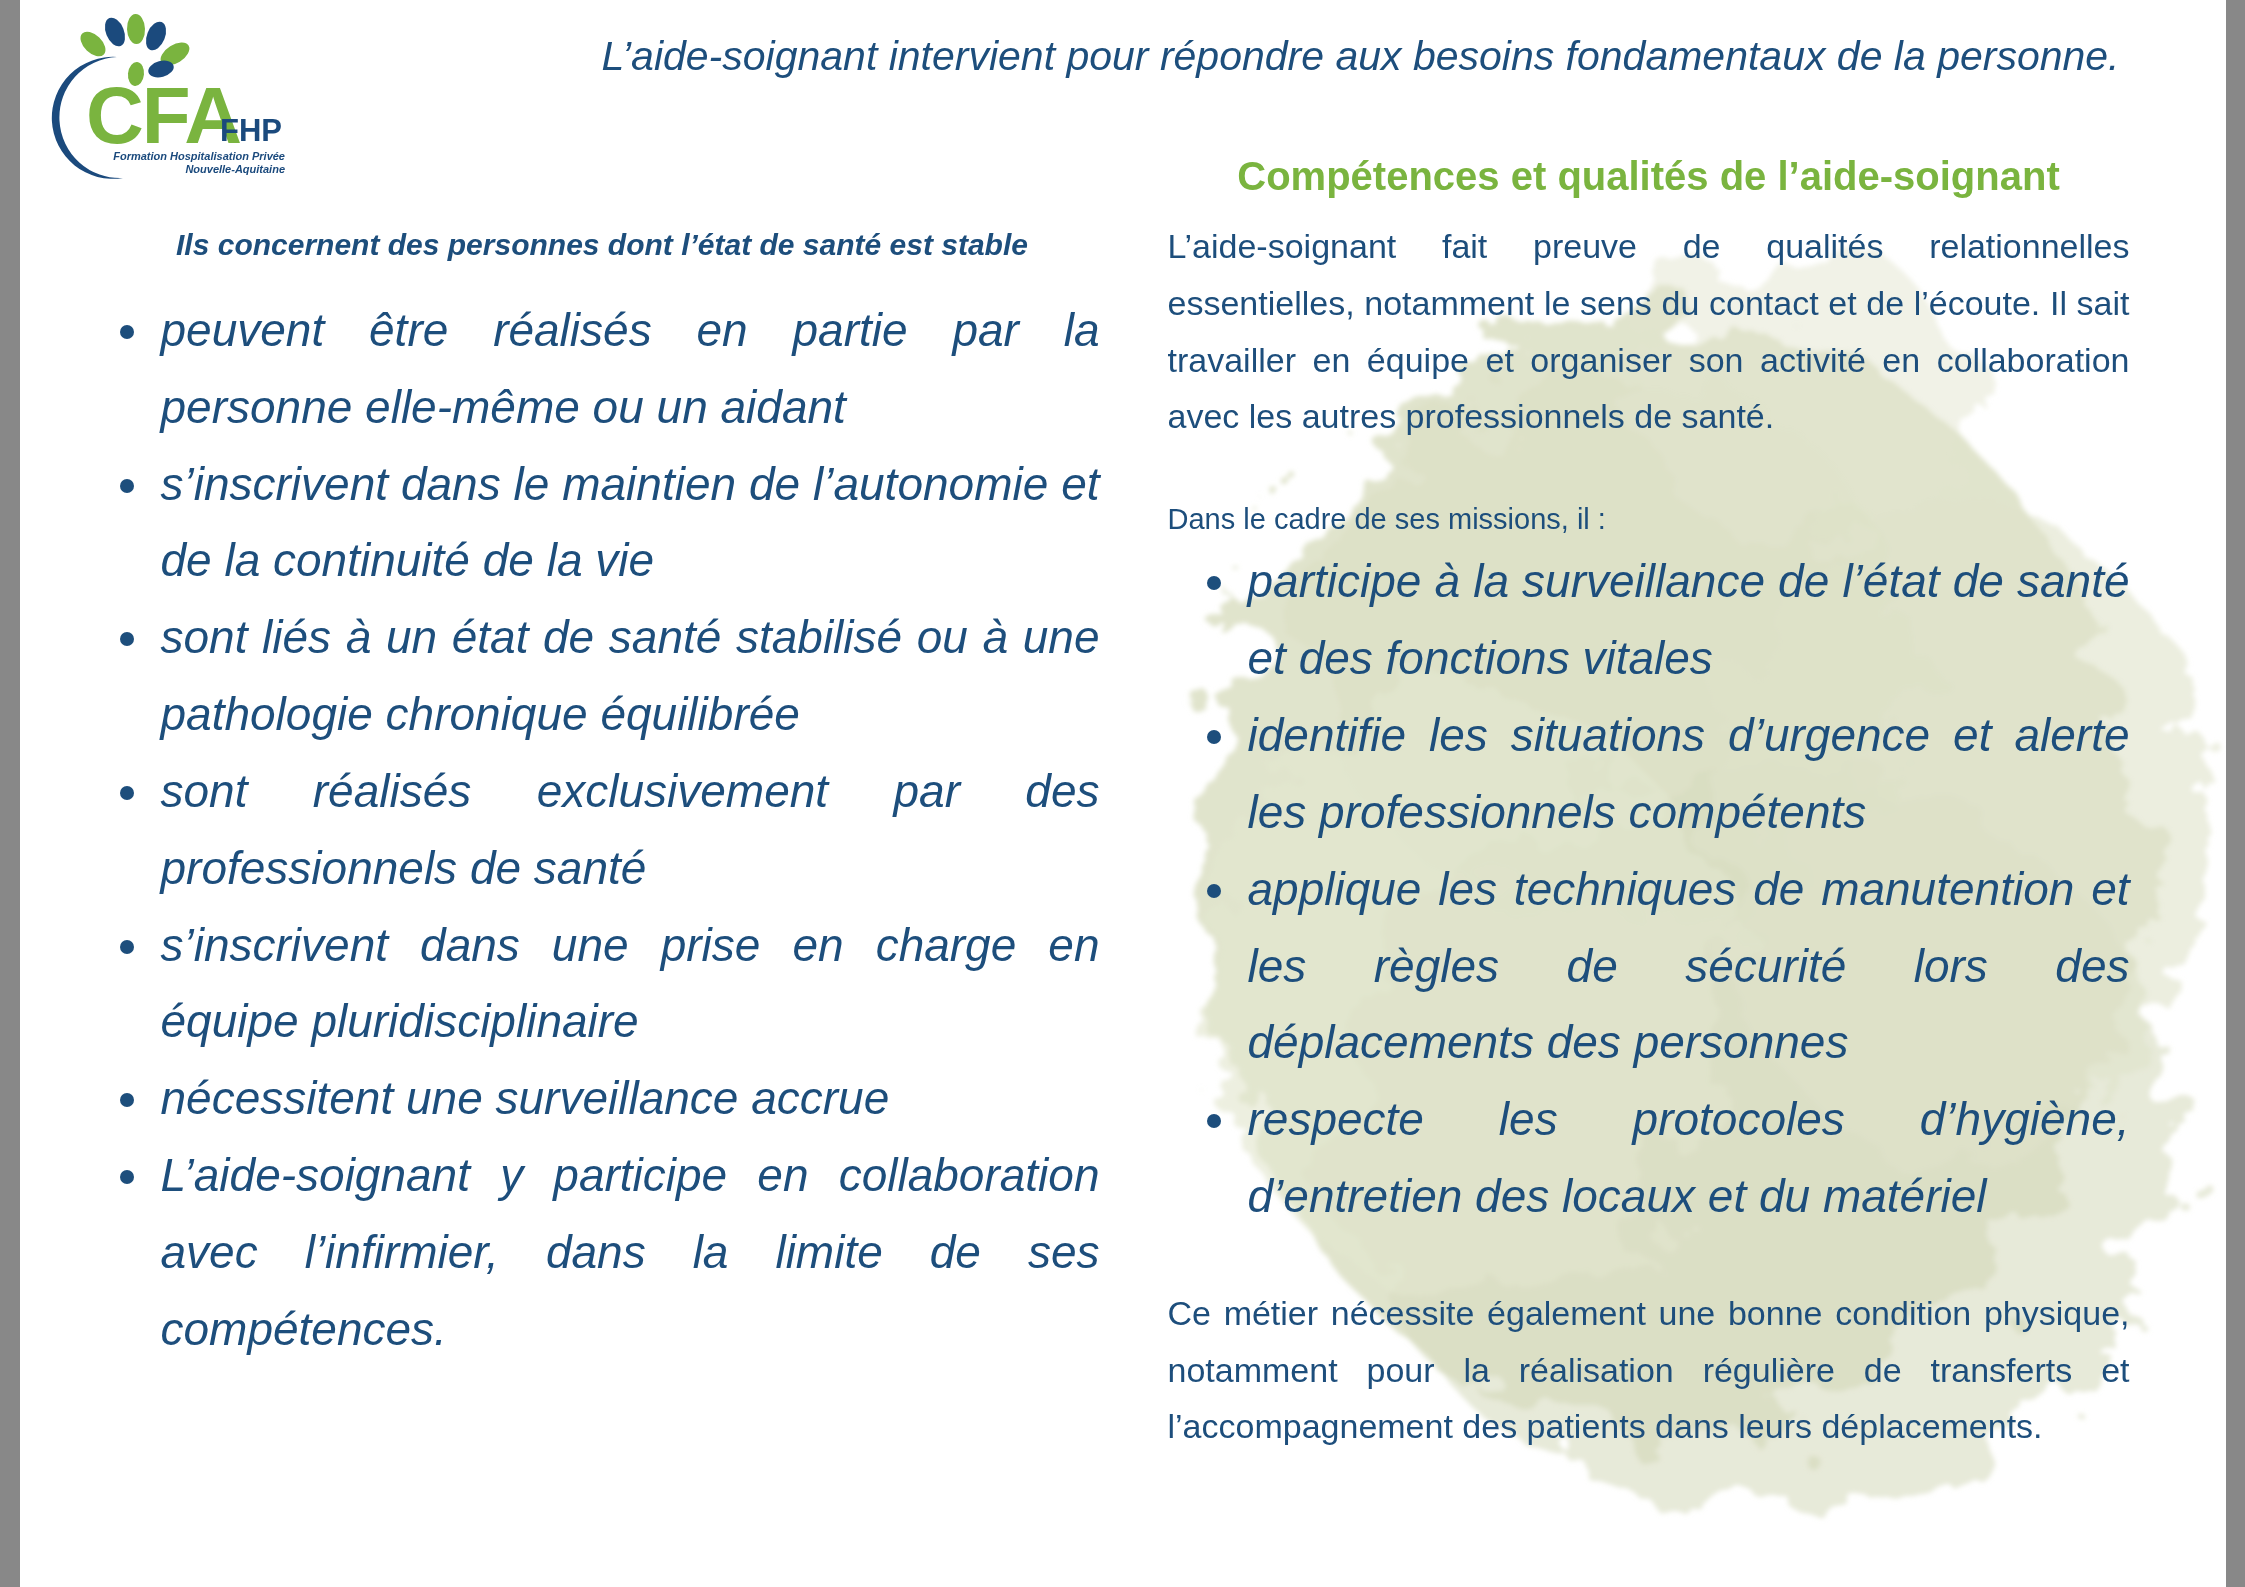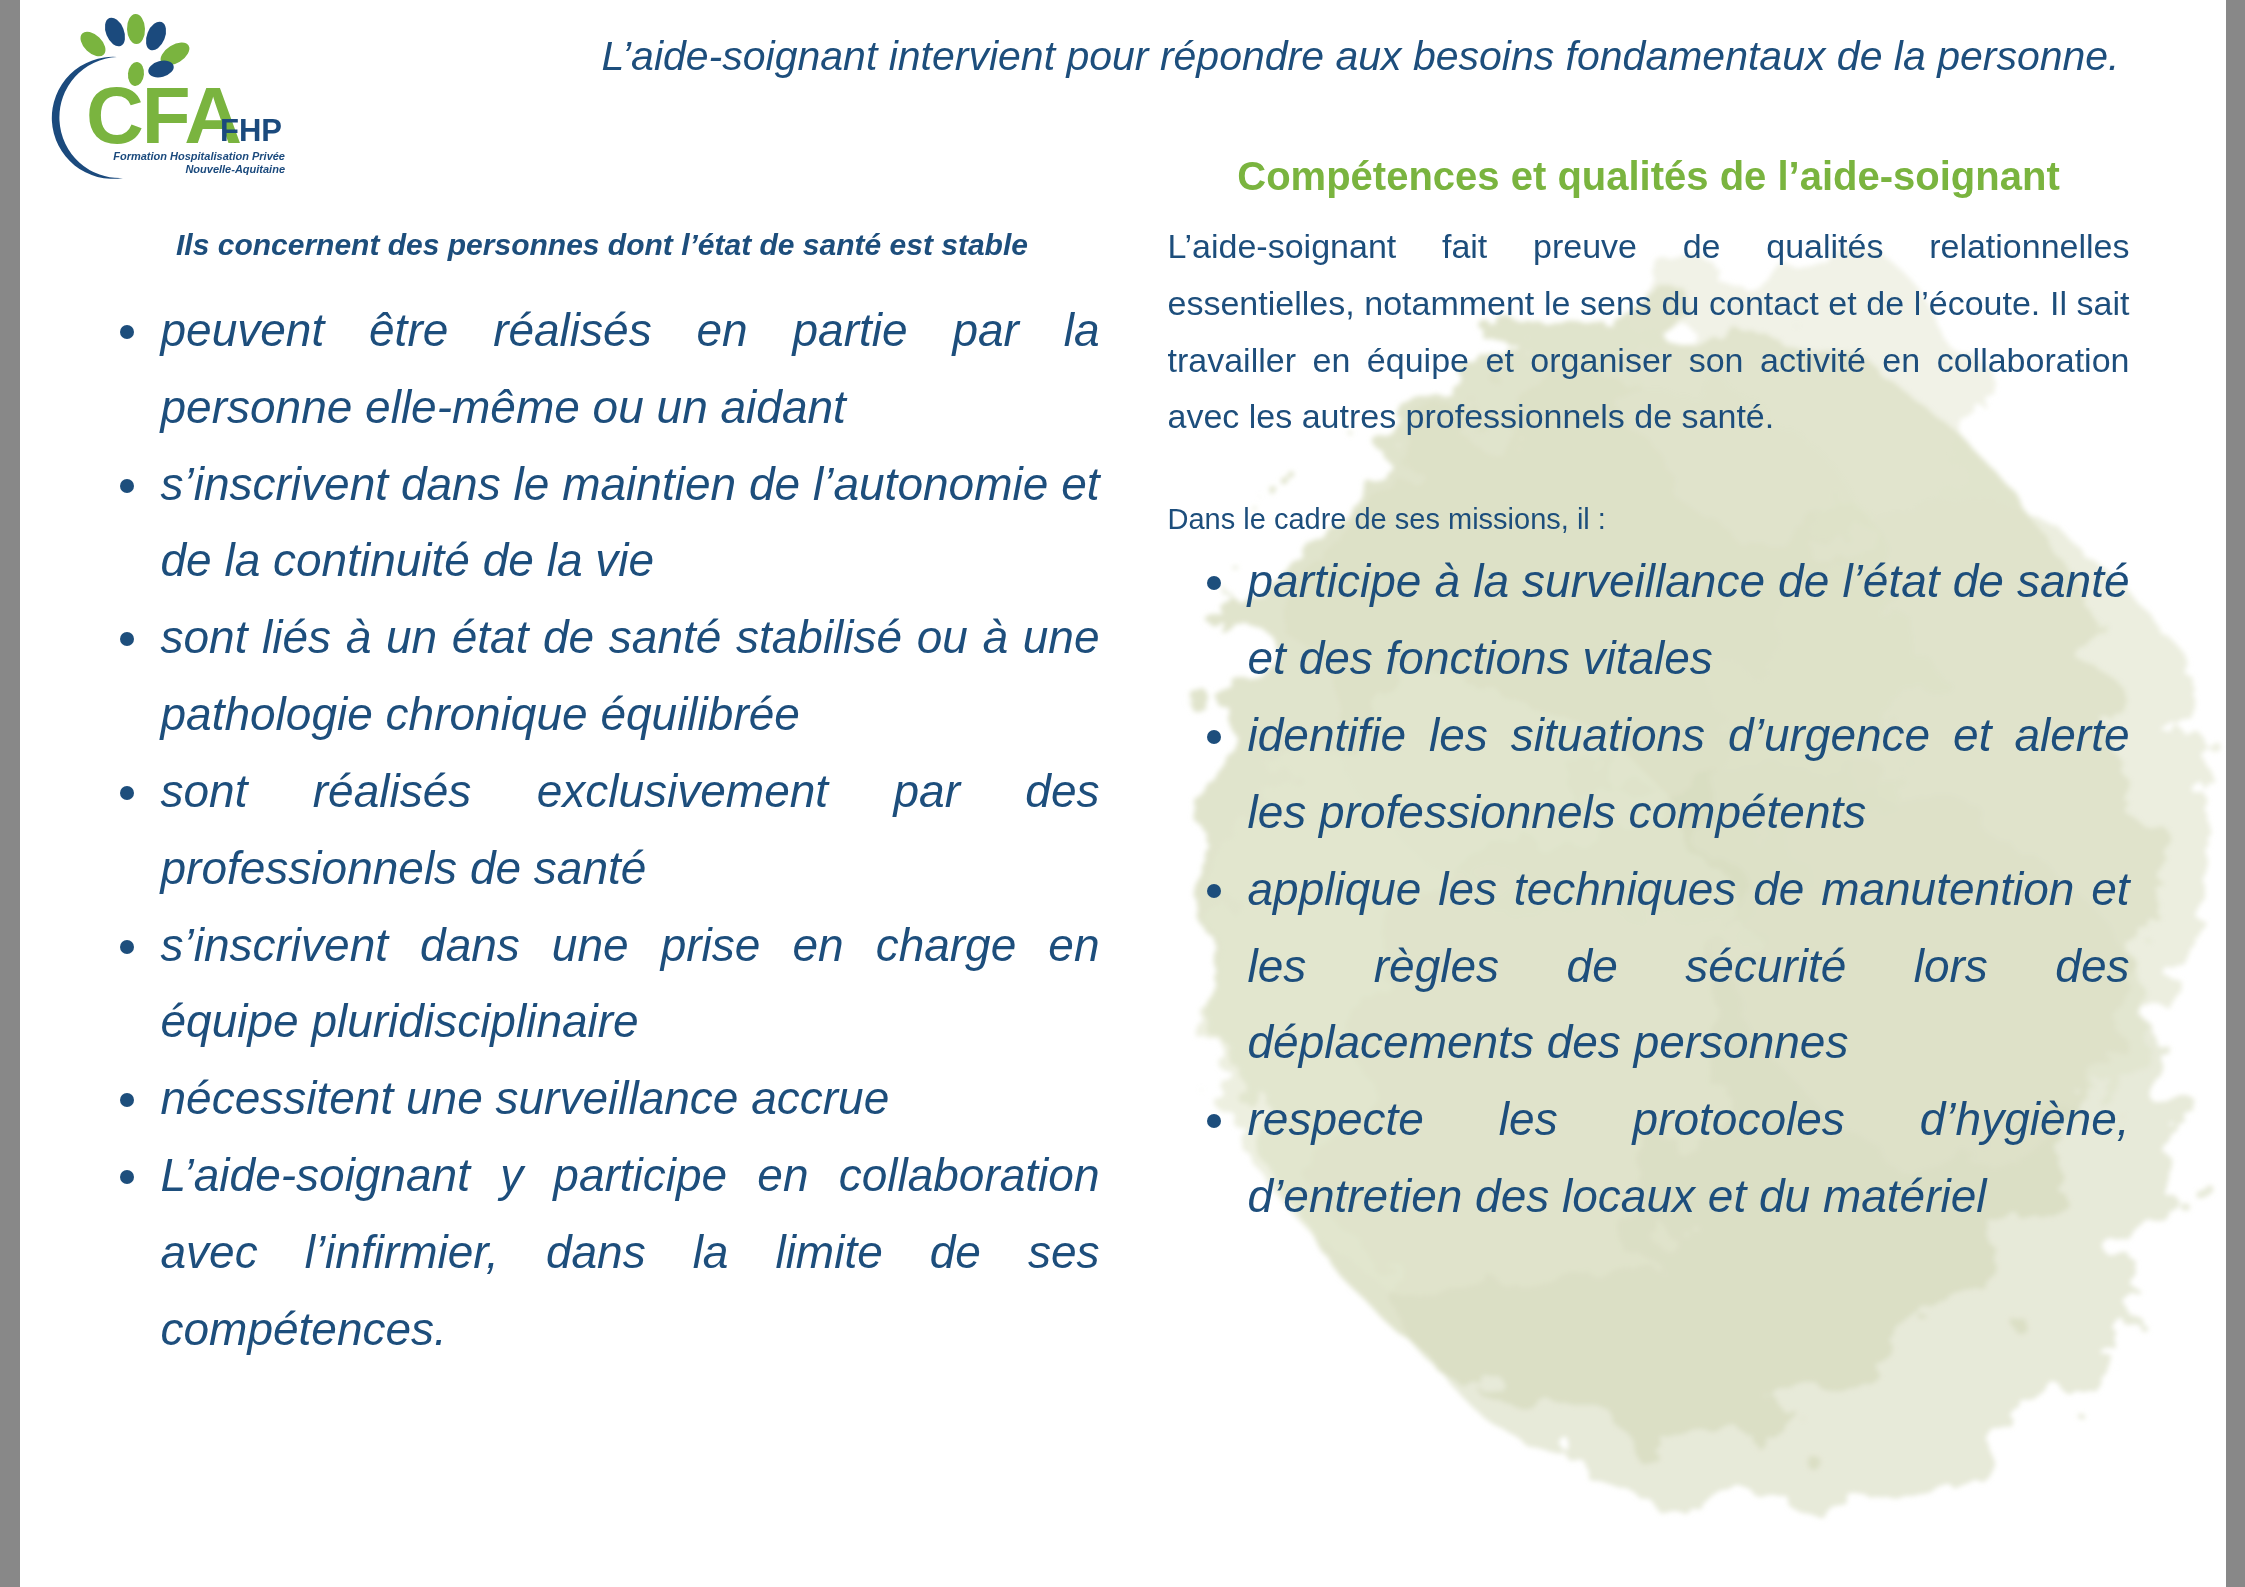--- a/index.html
+++ b/index.html
@@ -134,15 +134,16 @@
   <div class="col col-right">
     <h2 class="right-title">Compétences et qualités de l’aide-soignant</h2>
     <p class="body-text">L’aide-soignant fait preuve de qualités relationnelles essentielles, notamment le sens du contact et de l’écoute. Il sait travailler en équipe et organiser son activité en collaboration avec les autres professionnels de santé.</p>
     <p class="intro-line">Dans le cadre de ses missions, il :</p>
     <ul class="bullets">
       <li>participe à la surveillance de l’état de santé et des fonctions vitales</li>
       <li>identifie les situations d’urgence et alerte les professionnels compétents</li>
       <li>applique les techniques de manutention et les règles de sécurité lors des déplacements des personnes</li>
       <li>respecte les protocoles d’hygiène, d’entretien des locaux et du matériel</li>
     </ul>
+    <p class="body-text gap-top">Ce métier nécessite également une bonne condition physique, notamment pour la réalisation régulière de transferts et l’accompagnement des patients dans leurs déplacements.</p>
   </div>
 
 </div>
 
 </body></html>

